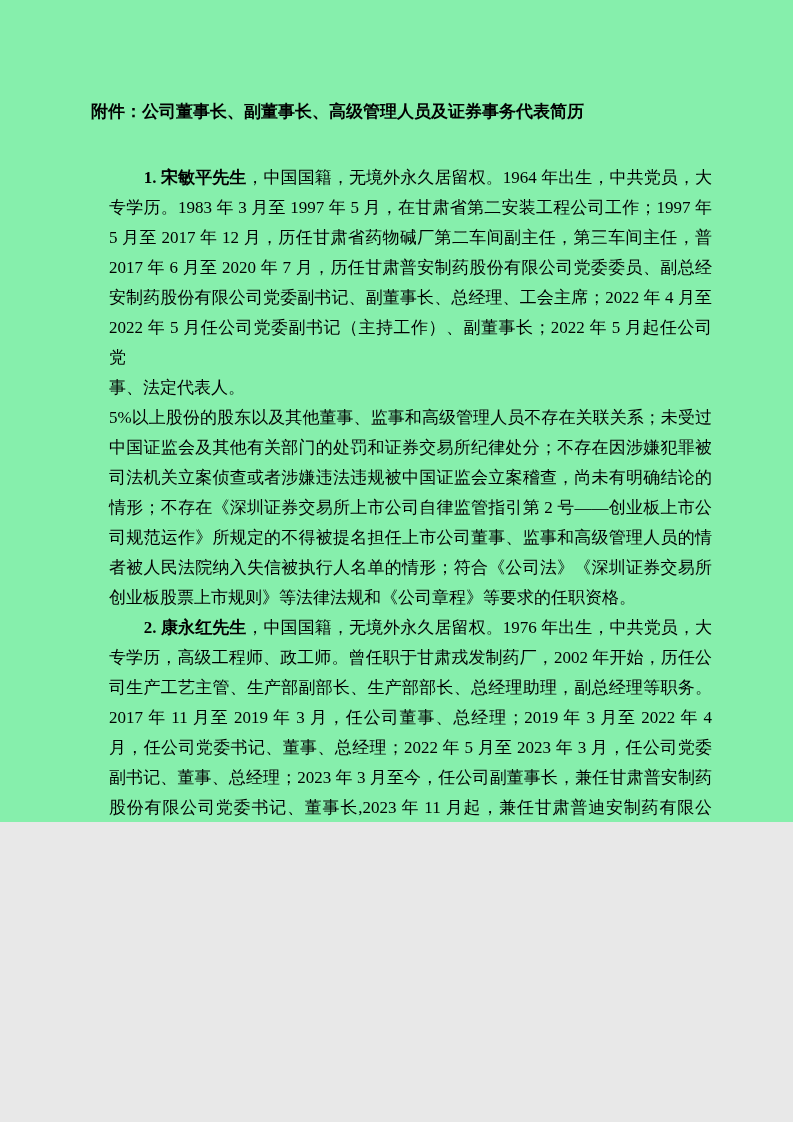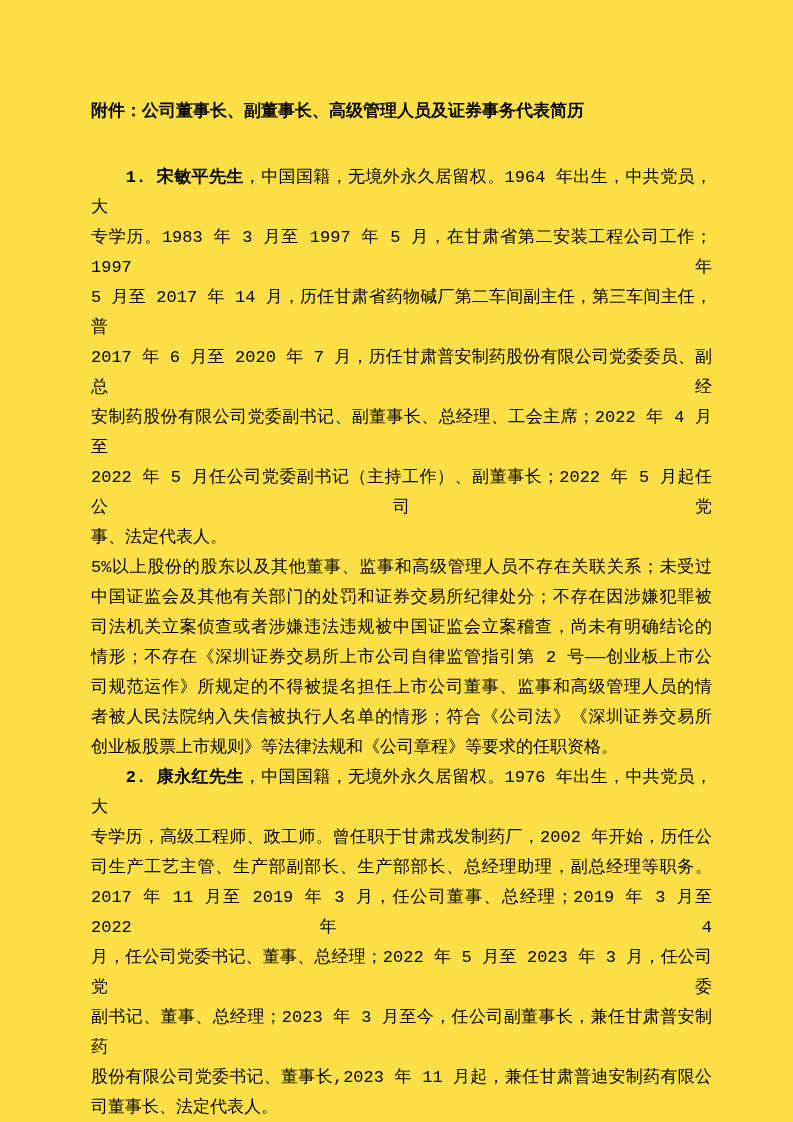--- a/index.html
+++ b/index.html
@@ -3,25 +3,25 @@
 <meta charset="utf-8">
 <style>
   html, body {
     margin: 0;
     padding: 0;
     background: #e8e8e8;
   }
   .page {
     position: relative;
     width: 793px;
-    height: 1122px;
+    height: 822px;
     margin: 0 auto;
-    background: #fde047;
+    background: #86efac;
     color: #000000;
-    font-family: Liberation Mono, monospace;
+    font-family: Liberation Serif, serif;
     overflow: hidden;
   }
   .content {
     position: absolute;
     left: 91px;
     top: 97px;
     width: 621px;
   }
   .doc-title {
     font-size: 17px;
@@ -33,20 +33,21 @@
   .para {
     margin: 0;
     padding: 0;
   }
   .line {
     font-size: 17px;
     line-height: 30px;
     text-align: justify;
     text-align-last: justify;
     text-justify: inter-ideograph;
+    margin-left: 18px;
   }
   .line.first {
     text-indent: 2.05em;
   }
   .line.last {
     text-align-last: left;
   }
   .lead-bold {
     font-weight: bold;
   }
@@ -55,21 +56,21 @@
 <body>
 
 <div class="page">
   <div class="content">
 
     <div class="doc-title">附件：公司董事长、副董事长、高级管理人员及证券事务代表简历</div>
 
     <div class="para">
       <div class="line first"><span class="lead-bold">1. 宋敏平先生</span><span>，中国国籍，无境外永久居留权。1964 年出生，中共党员，大</span></div>
       <div class="line">专学历。1983 年 3 月至 1997 年 5 月，在甘肃省第二安装工程公司工作；1997 年</div>
-      <div class="line">5 月至 2017 年 14 月，历任甘肃省药物碱厂第二车间副主任，第三车间主任，普</div>
+      <div class="line">5 月至 2017 年 12 月，历任甘肃省药物碱厂第二车间副主任，第三车间主任，普</div>
       <div class="line">2017 年 6 月至 2020 年 7 月，历任甘肃普安制药股份有限公司党委委员、副总经</div>
       <div class="line">安制药股份有限公司党委副书记、副董事长、总经理、工会主席；2022 年 4 月至</div>
       <div class="line">2022 年 5 月任公司党委副书记（主持工作）、副董事长；2022 年 5 月起任公司党</div>
       <div class="line last">事、法定代表人。</div>
     </div>
 
     <div class="para">
       <div class="line">5%以上股份的股东以及其他董事、监事和高级管理人员不存在关联关系；未受过</div>
       <div class="line">中国证监会及其他有关部门的处罚和证券交易所纪律处分；不存在因涉嫌犯罪被</div>
       <div class="line">司法机关立案侦查或者涉嫌违法违规被中国证监会立案稽查，尚未有明确结论的</div>

